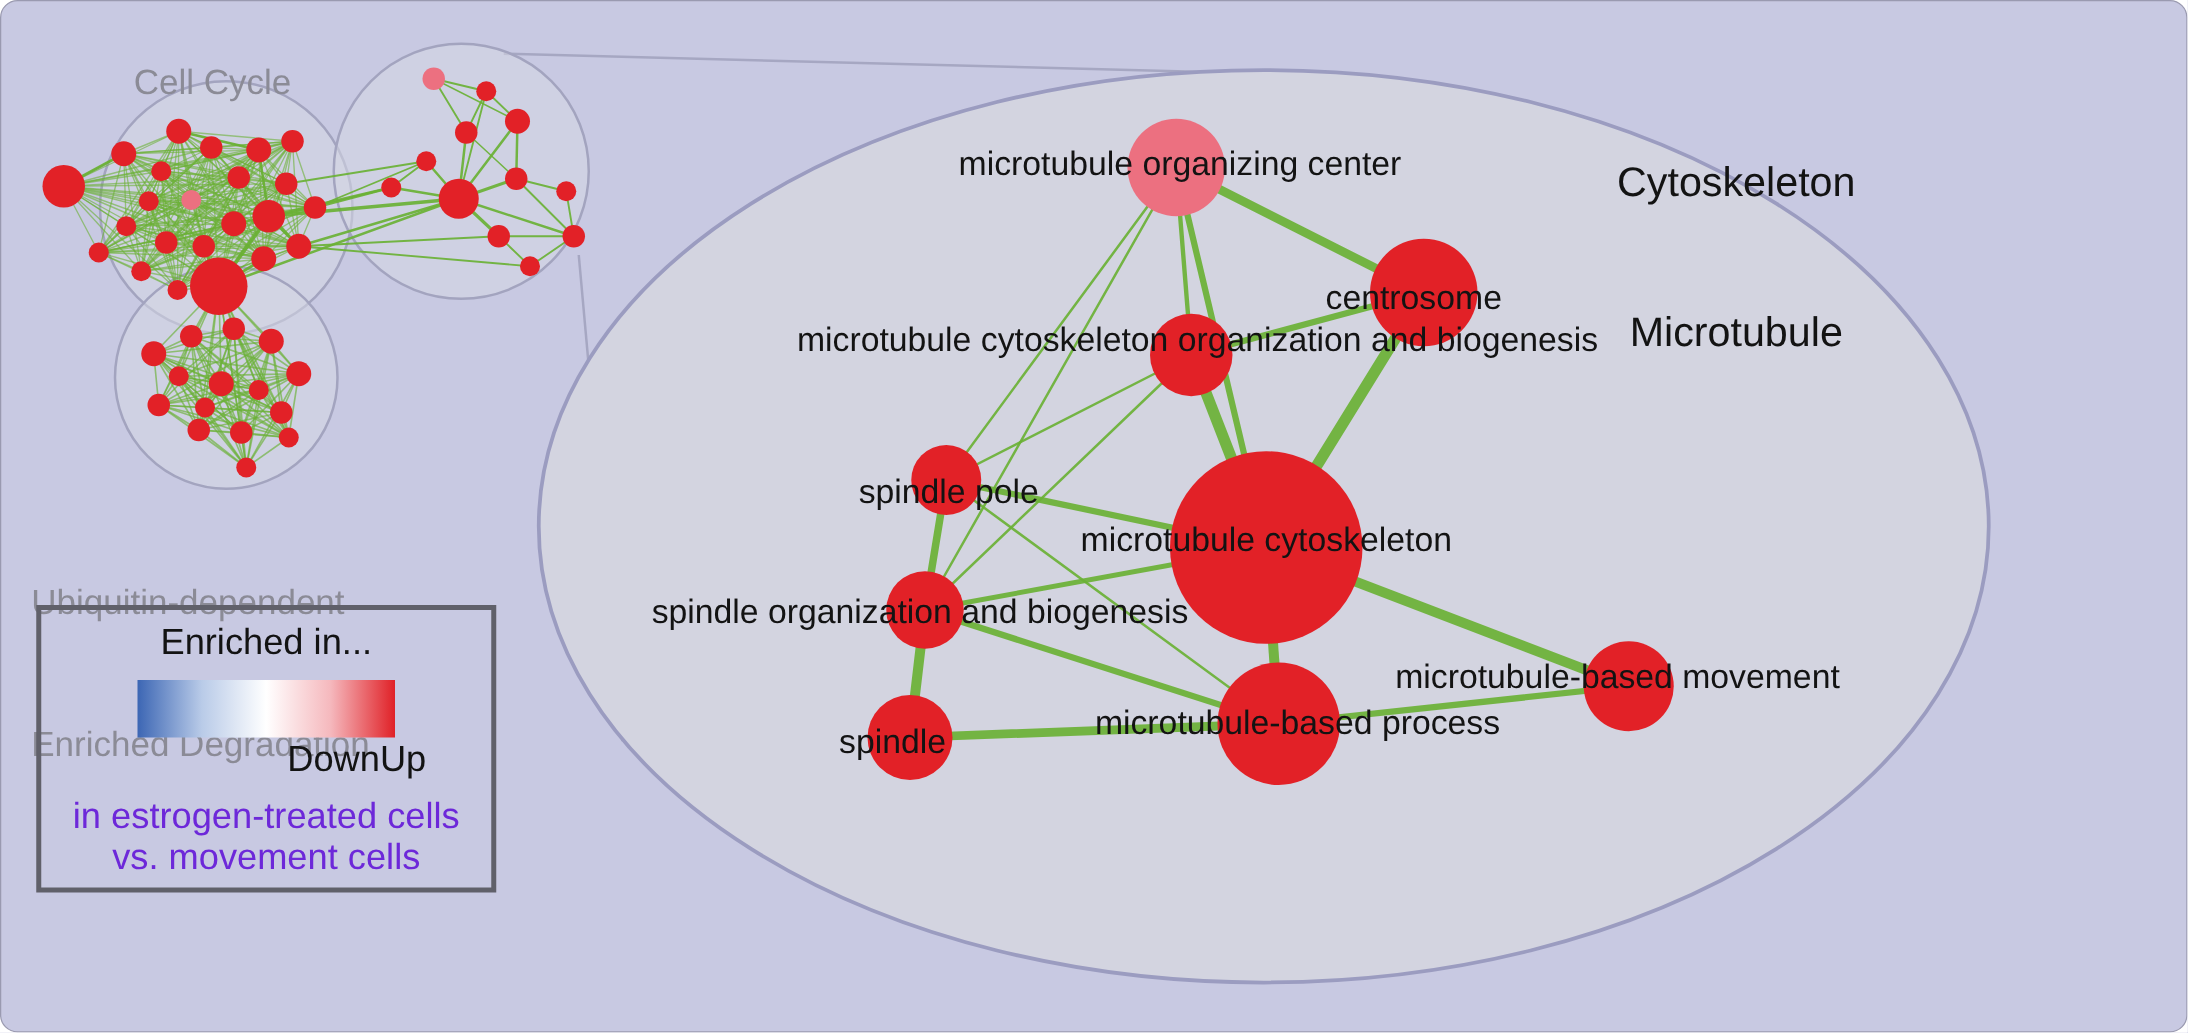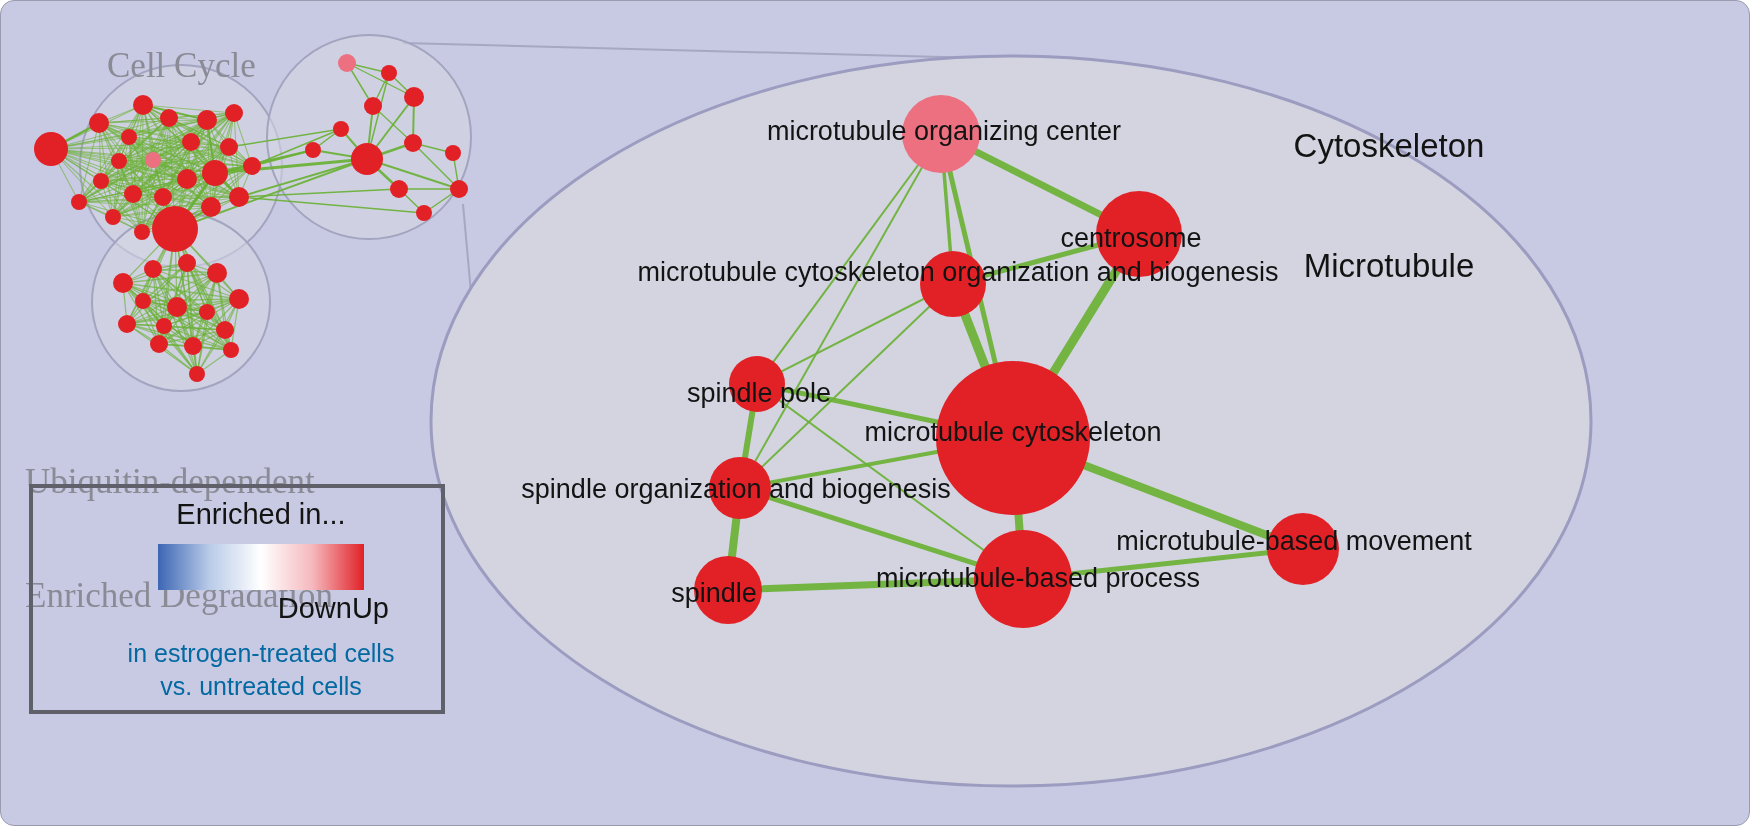--- a/index.html
+++ b/index.html
@@ -1,29 +1,29 @@
 <!DOCTYPE html>
 <html><head>
 <meta charset="utf-8">
 <style>
   html,body{margin:0;padding:0;background:#ffffff;font-family:"Liberation Sans",sans-serif;}
   .canvas{position:relative;width:1750px;height:826px;background:#c8c9e2;border-radius:14px;
           border:1px solid #9a9ab0;overflow:hidden;box-sizing:border-box;}
   .canvas > svg{position:absolute;left:0;top:0;}
   svg text{font-family:"Liberation Sans",sans-serif;font-size:27px;fill:#131313;}
   .lbl{position:absolute;white-space:pre;}
-  .cluster-title{font-size:35px;line-height:38px;color:#8b8b96;font-family:Liberation Serif, serif;}
+  .cluster-title{font-size:28px;line-height:38px;color:#8b8b96;}
   .zoom-title{font-size:33px;line-height:40px;color:#131313;text-align:center;width:260px;}
   .legend-box{position:absolute;left:28px;top:483px;width:360px;height:222px;
-              border:4px solid #60606a;box-sizing:content-box;padding-left:48px;}
+              border:4px solid #60606a;box-sizing:content-box;}
   .legend-title{margin-top:10px;text-align:center;font-size:29px;color:#131313;}
   .legend-gradient{width:206px;height:46px;margin:13px auto 0 auto;}
   .legend-extremes{display:flex;justify-content:flex-end;width:256px;margin:2px auto 0 auto;
                    font-size:29px;color:#131313;}
-  .legend-subtitle{margin-top:12px;text-align:center;font-size:25px;line-height:33px;color:#0369a1;}
+  .legend-subtitle{margin-top:12px;text-align:center;font-size:29px;line-height:33px;color:#6d28d9;}
 </style>
 </head>
 <body>
 
 <div class="canvas" style="background: rgb(200, 201, 226);">
 
   <svg id="net-svg" width="1750" height="826" viewBox="0 0 1750 826">
 
     <g id="connector-layer">
       <line x1="402" y1="42" x2="1018" y2="58" stroke-width="2" stroke="#a6a7c2"></line>
@@ -555,17 +555,17 @@
 
   <div class="legend-box">
     <div class="legend-title">Enriched in...</div>
     <div class="legend-gradient" style="background: linear-gradient(to right, rgb(60, 102, 180), rgb(185, 203, 232), rgb(255, 255, 255), rgb(245, 184, 189), rgb(224, 33, 39));"></div>
     <div class="legend-extremes">
       <span>Down</span>
       <span>Up</span>
     </div>
     <div class="legend-subtitle">
       <div>in estrogen-treated cells</div>
-      <div>vs. untreated cells</div>
+      <div>vs. movement cells</div>
     </div>
   </div>
 
 </div>
 
 </body></html>

